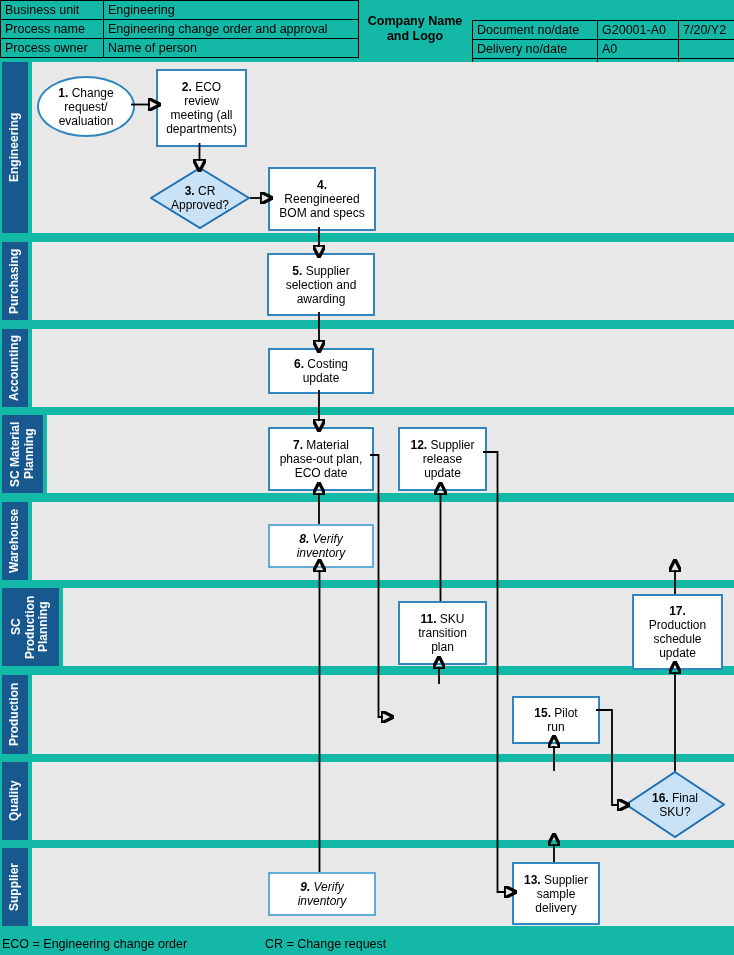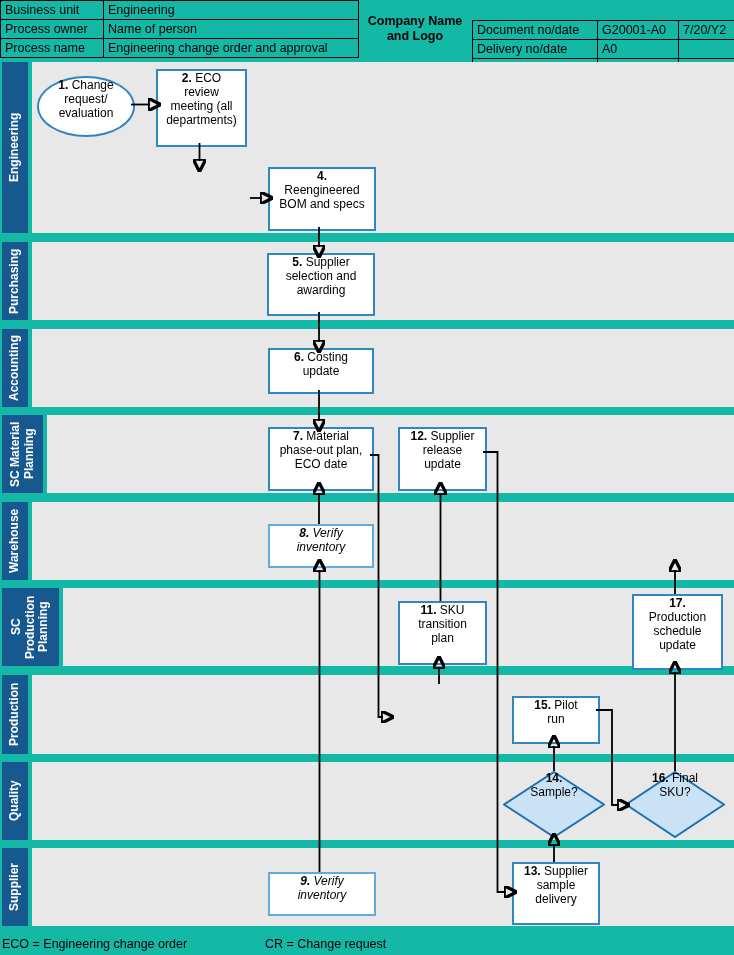--- a/index.html
+++ b/index.html
@@ -10,21 +10,21 @@
   table.hdr td{border:1px solid #000;font-size:12.5px;padding:0 4px;height:18px;white-space:nowrap;overflow:hidden;vertical-align:middle;}
   #hdr-left{top:0;left:0;width:358px;}
   #hdr-right{top:0;left:472px;width:262px;margin-top:20px;}
   #company{position:absolute;left:358px;top:0;width:114px;height:57px;display:flex;align-items:center;justify-content:center;text-align:center;font-weight:bold;font-size:12.5px;line-height:15px;}
 
   
   .lane-bar{position:absolute;left:2px;background:#17598f;color:#fff;font-weight:bold;font-size:12px;line-height:13.5px;writing-mode:vertical-rl;transform:rotate(180deg);display:flex;align-items:center;justify-content:center;text-align:center;white-space:pre-line;}
   .lane-area{position:absolute;background:#e8e8e8;}
 
   
-  .shape{position:absolute;display:flex;justify-content:center;font-size:12px;line-height:14px;z-index:2;}
+  .shape{position:absolute;display:flex;align-items:center;justify-content:center;font-size:12px;line-height:14px;z-index:2;}
   .rect{background:#fff;border:2px solid #2f86c1;}
   .rect.light{border-color:#63aBdb;font-style:italic;}
   .ellipse{background:#fff;border:2px solid #2f86c1;border-radius:50%;}
   .diamond svg{position:absolute;left:0;top:0;}
   .diamond polygon{fill:#c9e2f5;stroke:#1e6fb2;stroke-width:2;}
   .lbl{position:relative;text-align:center;}
   .num{font-weight:bold;}
   .txt{white-space:pre-line;}
 
   
@@ -42,26 +42,26 @@
     <colgroup>
         <col style="width:103px">
         <col style="width:255px">
       </colgroup>
     <tbody>
         <tr>
           <td>Business unit</td>
           <td>Engineering</td>
         </tr>
     <tr>
+          <td>Process name</td>
+          <td>Engineering change order and approval</td>
+        </tr>
+    <tr>
           <td>Process owner</td>
           <td>Name of person</td>
-        </tr>
-    <tr>
-          <td>Process name</td>
-          <td>Engineering change order and approval</td>
         </tr>
   </tbody>
     </table>
 
   <div id="company">Company Name and Logo</div>
 
   <table class="hdr" id="hdr-right">
     <colgroup>
         <col style="width:125px">
         <col style="width:81px">
@@ -115,20 +115,27 @@
 evaluation</span></span>
     </div>
 
   <div class="shape rect" style="left:156px;top:69px;width:87px;height:74px">
       <span class="lbl"><span class="num">2.</span><span class="txt"> ECO
 review
 meeting (all
 departments)</span></span>
     </div>
 
+  <div class="shape diamond" style="left:150px;top:167px;width:100px;height:62px">
+    <svg width="100" height="62">
+        <polygon points="50,1 99,31 50,61 1,31"></polygon>
+      </svg>
+    <span class="lbl"><span class="num">3.</span><span class="txt"> CR
+Approved?</span></span>
+  </div>
 
   <div class="shape rect" style="left:268px;top:167px;width:104px;height:60px">
       <span class="lbl"><span class="num">4.</span><span class="txt">
 Reengineered
 BOM and specs</span></span>
     </div>
 
   <div class="shape rect" style="left:267px;top:253px;width:104px;height:59px">
       <span class="lbl"><span class="num">5.</span><span class="txt"> Supplier
 selection and
@@ -168,27 +175,20 @@
 release
 update</span></span>
     </div>
 
   <div class="shape rect" style="left:512px;top:862px;width:84px;height:59px">
       <span class="lbl"><span class="num">13.</span><span class="txt"> Supplier
 sample
 delivery</span></span>
     </div>
 
-  <div class="shape diamond" style="left:503px;top:771px;width:102px;height:67px">
-    <svg width="102" height="67">
-        <polygon points="51,1 101,33.5 51,66 1,33.5"></polygon>
-      </svg>
-    <span class="lbl"><span class="num">14.</span><span class="txt">
-Sample?</span></span>
-  </div>
 
   <div class="shape rect" style="left:512px;top:696px;width:84px;height:44px">
       <span class="lbl"><span class="num">15.</span><span class="txt"> Pilot
 run</span></span>
     </div>
 
   <div class="shape diamond" style="left:625px;top:771px;width:100px;height:67px">
     <svg width="100" height="67">
         <polygon points="50,1 99,33.5 50,66 1,33.5"></polygon>
       </svg>

